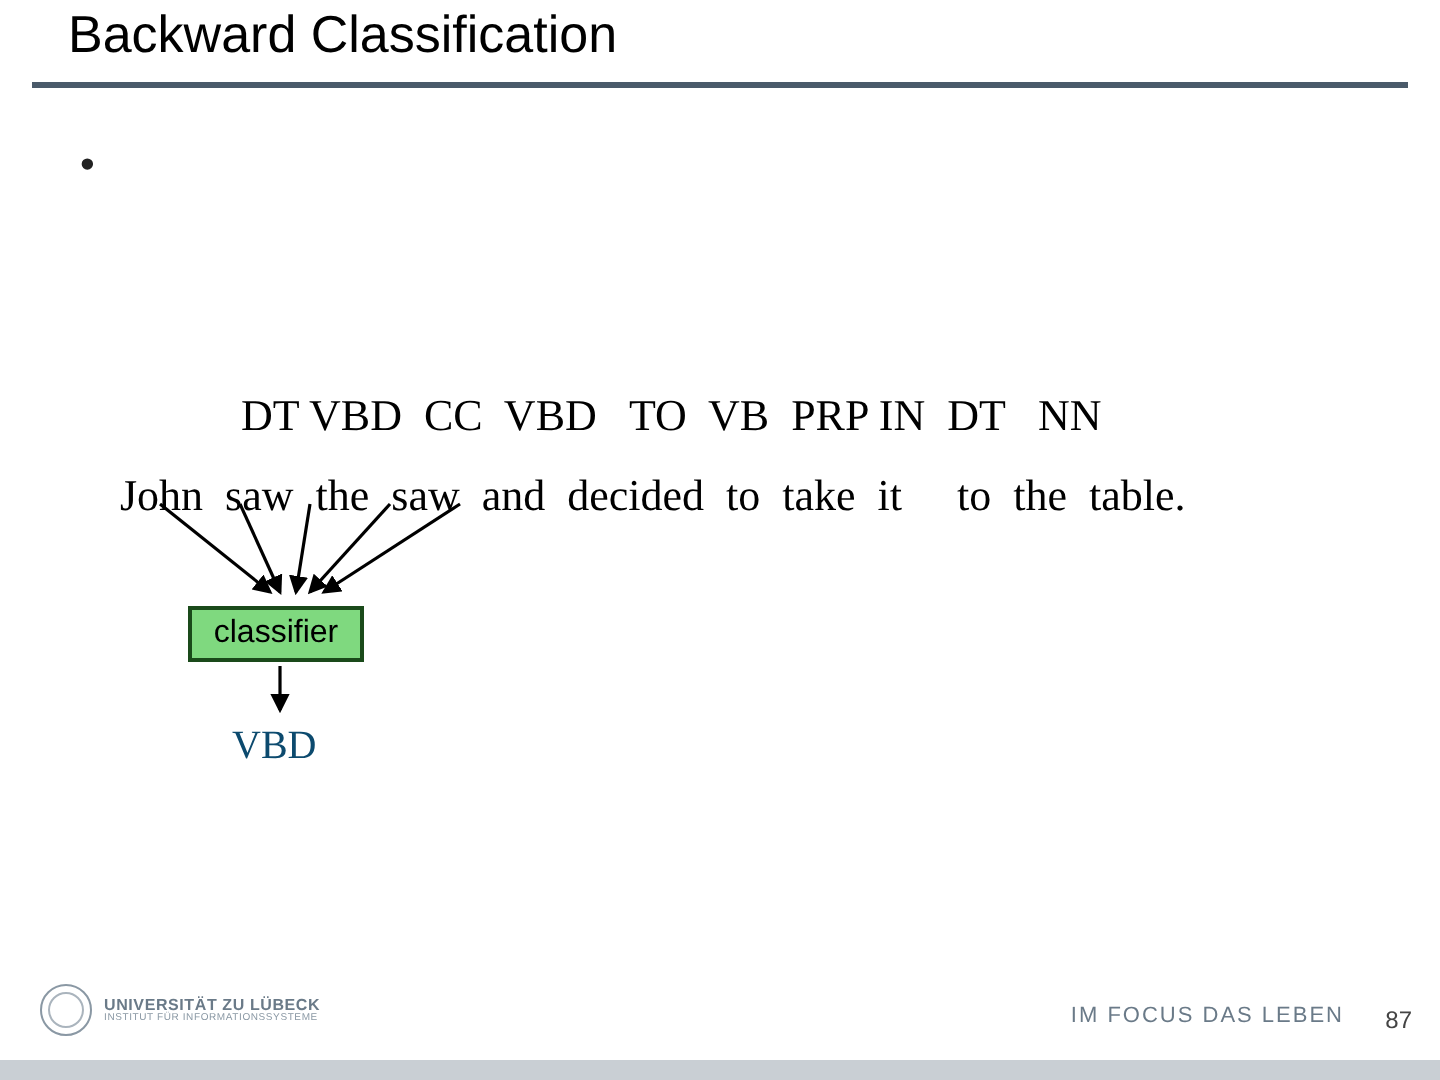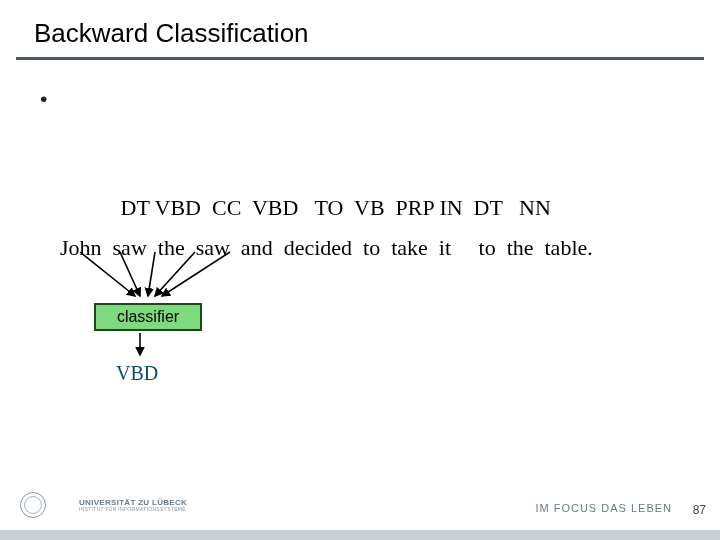--- a/index.html
+++ b/index.html
@@ -13,21 +13,21 @@
   }
   .slide {
     width: 100%;
     height: 100%;
     position: relative;
   }
   .title {
     font-size: 26px;
     font-weight: 400;
     color: #000;
-    padding: 18px 0 8px 34px;
+    padding: 2px 0 8px 34px;
   }
   .title-rule {
     height: 3px;
     background: #4a5a6a;
     margin: 0 16px 0 16px;
   }
   .bullet-area {
     padding: 24px 50px 0 40px;
   }
   .bullet {
@@ -57,21 +57,21 @@
     position: absolute;
     top: 250px;
     left: 70px;
     width: 180px;
     height: 50px;
   }
   .classifier-box {
     position: absolute;
     top: 303px;
     left: 94px;
-    width: 108px;
+    width: 88px;
     height: 28px;
     background: #7fd97f;
     border: 2px solid #1a4a1a;
     display: flex;
     align-items: center;
     justify-content: center;
     font-size: 16px;
     font-family: Arial, sans-serif;
     color: #000;
   }
@@ -118,21 +118,20 @@
     content: "";
     position: absolute;
     inset: 3px;
     border: 1px solid #aab4bd;
     border-radius: 50%;
   }
   .uni-text {
     font-size: 8px;
     line-height: 1;
     letter-spacing: 0.3px;
-    margin-left: 27px;
   }
   .uni-text .l1 { font-weight: 600; }
   .uni-text .l2 { font-size: 5px; color: #8a98a4; }
   .logo-right {
     position: absolute;
     right: 48px;
     bottom: 16px;
     font-size: 11px;
     letter-spacing: 1px;
     color: #6a7a88;

